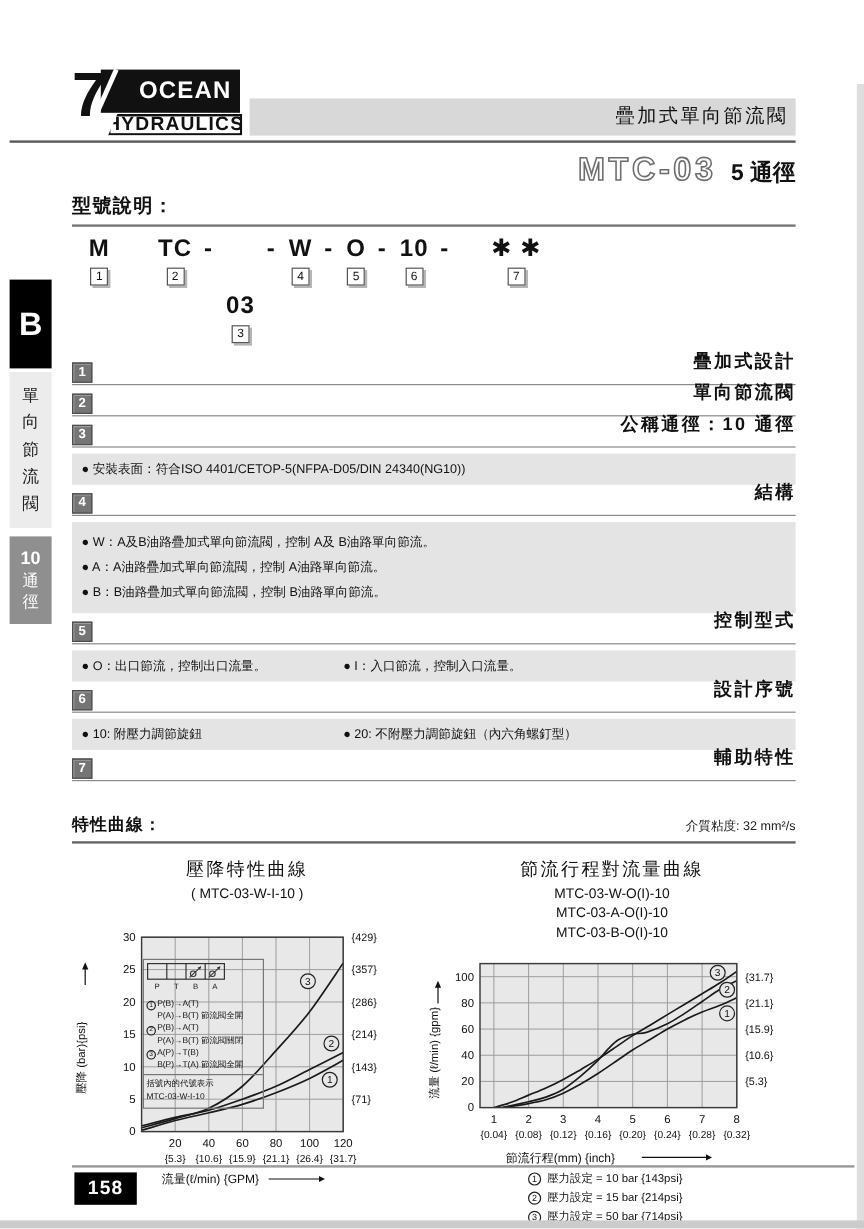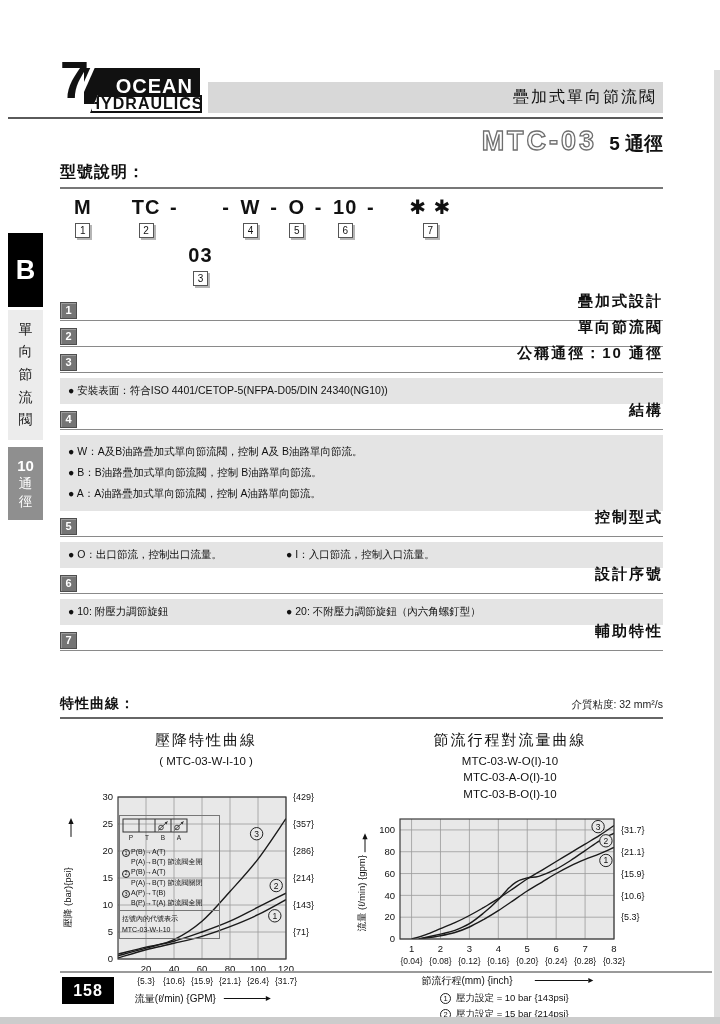--- a/index.html
+++ b/index.html
@@ -7,21 +7,21 @@
   body { font-family:"Liberation Sans","DejaVu Sans",sans-serif; color:#111; }
   .page { position:relative; width:720px; height:1024px; background:#fff; overflow:hidden; }
   .edge-right { position:absolute; right:0; top:70px; width:6px; bottom:0; background:#dedede; }
   .edge-bottom { position:absolute; left:0; right:0; bottom:0; height:7px; background:#cccccc; }
 
   .content { position:relative; margin:58px 57px 0 60px; width:603px; }
 
   
   .header-row { display:flex; align-items:flex-start; }
   .logo { position:relative; width:148px; height:56px; flex:0 0 148px; }
-  .logo-box { position:absolute; left:24px; top:10px; width:116px; height:36px; background:#111; display:flex; align-items:center; justify-content:flex-end; padding-right:7px; }
+  .logo-box { position:absolute; left:24px; top:0; width:116px; height:36px; background:#111; display:flex; align-items:center; justify-content:flex-end; padding-right:7px; }
   .logo-ocean { color:#fff; font-weight:bold; font-size:20px; letter-spacing:1px; }
   .logo-seven { position:absolute; left:0; top:-4px; font-size:52px; font-weight:bold; color:#111; line-height:1; }
   .logo-slash { position:absolute; left:26px; top:-2px; width:4px; height:44px; background:#fff; transform:rotate(24deg); }
   .logo-hyd { position:absolute; left:30px; top:37px; width:112px; height:18px; border:2px solid #111; background:#fff; display:flex; align-items:center; justify-content:center; clip-path:polygon(7% 0,100% 0,100% 100%,0 100%); }
   .logo-hyd span { font-size:16px; font-weight:bold; letter-spacing:1px; }
   .banner { flex:1; margin-top:24px; height:31px; background:#d8d8d8; display:flex; align-items:center; justify-content:flex-end; padding-right:6px; }
   .banner span { font-size:16px; font-weight:normal; letter-spacing:2px; }
   .full-rule { margin-top:3px; margin-left:-52px; width:655px; height:2px; background:#5a5a5a; }
 
   .model-row { display:flex; justify-content:flex-end; align-items:baseline; gap:12px; margin-top:7px; }
@@ -44,21 +44,21 @@
   .section-row { display:flex; align-items:center; height:21px; border-bottom:1.5px solid #8a8a8a; margin-top:5px; }
   .sec-badge { width:17px; height:17px; background:#757575; border:1px solid #4e4e4e; box-shadow:inset 1px 1px 0 #9d9d9d; color:#fff; font-size:11px; font-weight:bold; display:flex; align-items:center; justify-content:center; }
   .sec-title { flex:1; text-align:right; font-size:15px; font-weight:bold; letter-spacing:2px; padding-bottom:18px; }
   .note-band { background:#e4e4e4; margin-top:5px; padding:3px 8px; }
   .note-row { display:flex; align-items:baseline; margin:3px 0; }
   .note-cell { font-size:10.5px; color:#111; }
   .note-cell:first-child:not(:only-child) { min-width:218px; }
   .note-band.multi .note-row { margin:7px 0; }
 
   
-  .curves-head { display:flex; justify-content:space-between; align-items:baseline; margin-top:44px; }
+  .curves-head { display:flex; justify-content:space-between; align-items:baseline; margin-top:28px; }
   .curves-title { font-size:14px; font-weight:bold; letter-spacing:1px; }
   .viscosity { font-size:10.5px; color:#222; }
   .rule3 { margin-top:4px; height:1.5px; background:#666; }
 
   .charts-row { display:flex; gap:2px; margin-top:12px; align-items:flex-start; }
   .chart-block { position:relative; }
   .chart-title { text-align:center; font-size:15px; letter-spacing:2px; margin-bottom:3px; }
   .chart-sub { text-align:center; font-size:11.5px; line-height:1.45; }
   .chart-svg { display:block; }
 
@@ -191,24 +191,24 @@
         </div>
         <div class="section-row">
           <span class="sec-badge">4</span>
           <span class="sec-title">結構</span>
         </div>
         <div class="note-band multi">
           <div class="note-row">
             <span class="note-cell">● W：A及B油路疊加式單向節流閥，控制 A及 B油路單向節流。</span>
           </div>
           <div class="note-row">
+            <span class="note-cell">● A：A油路疊加式單向節流閥，控制 A油路單向節流。</span>
+          </div>
+          <div class="note-row">
             <span class="note-cell">● B：B油路疊加式單向節流閥，控制 B油路單向節流。</span>
-          </div>
-          <div class="note-row">
-            <span class="note-cell">● A：A油路疊加式單向節流閥，控制 A油路單向節流。</span>
           </div>
         </div>
         <div class="section-row">
           <span class="sec-badge">5</span>
           <span class="sec-title">控制型式</span>
         </div>
         <div class="note-band">
           <div class="note-row">
             <span class="note-cell">● O：出口節流，控制出口流量。</span>
             <span class="note-cell">● I：入口節流，控制入口流量。</span>

